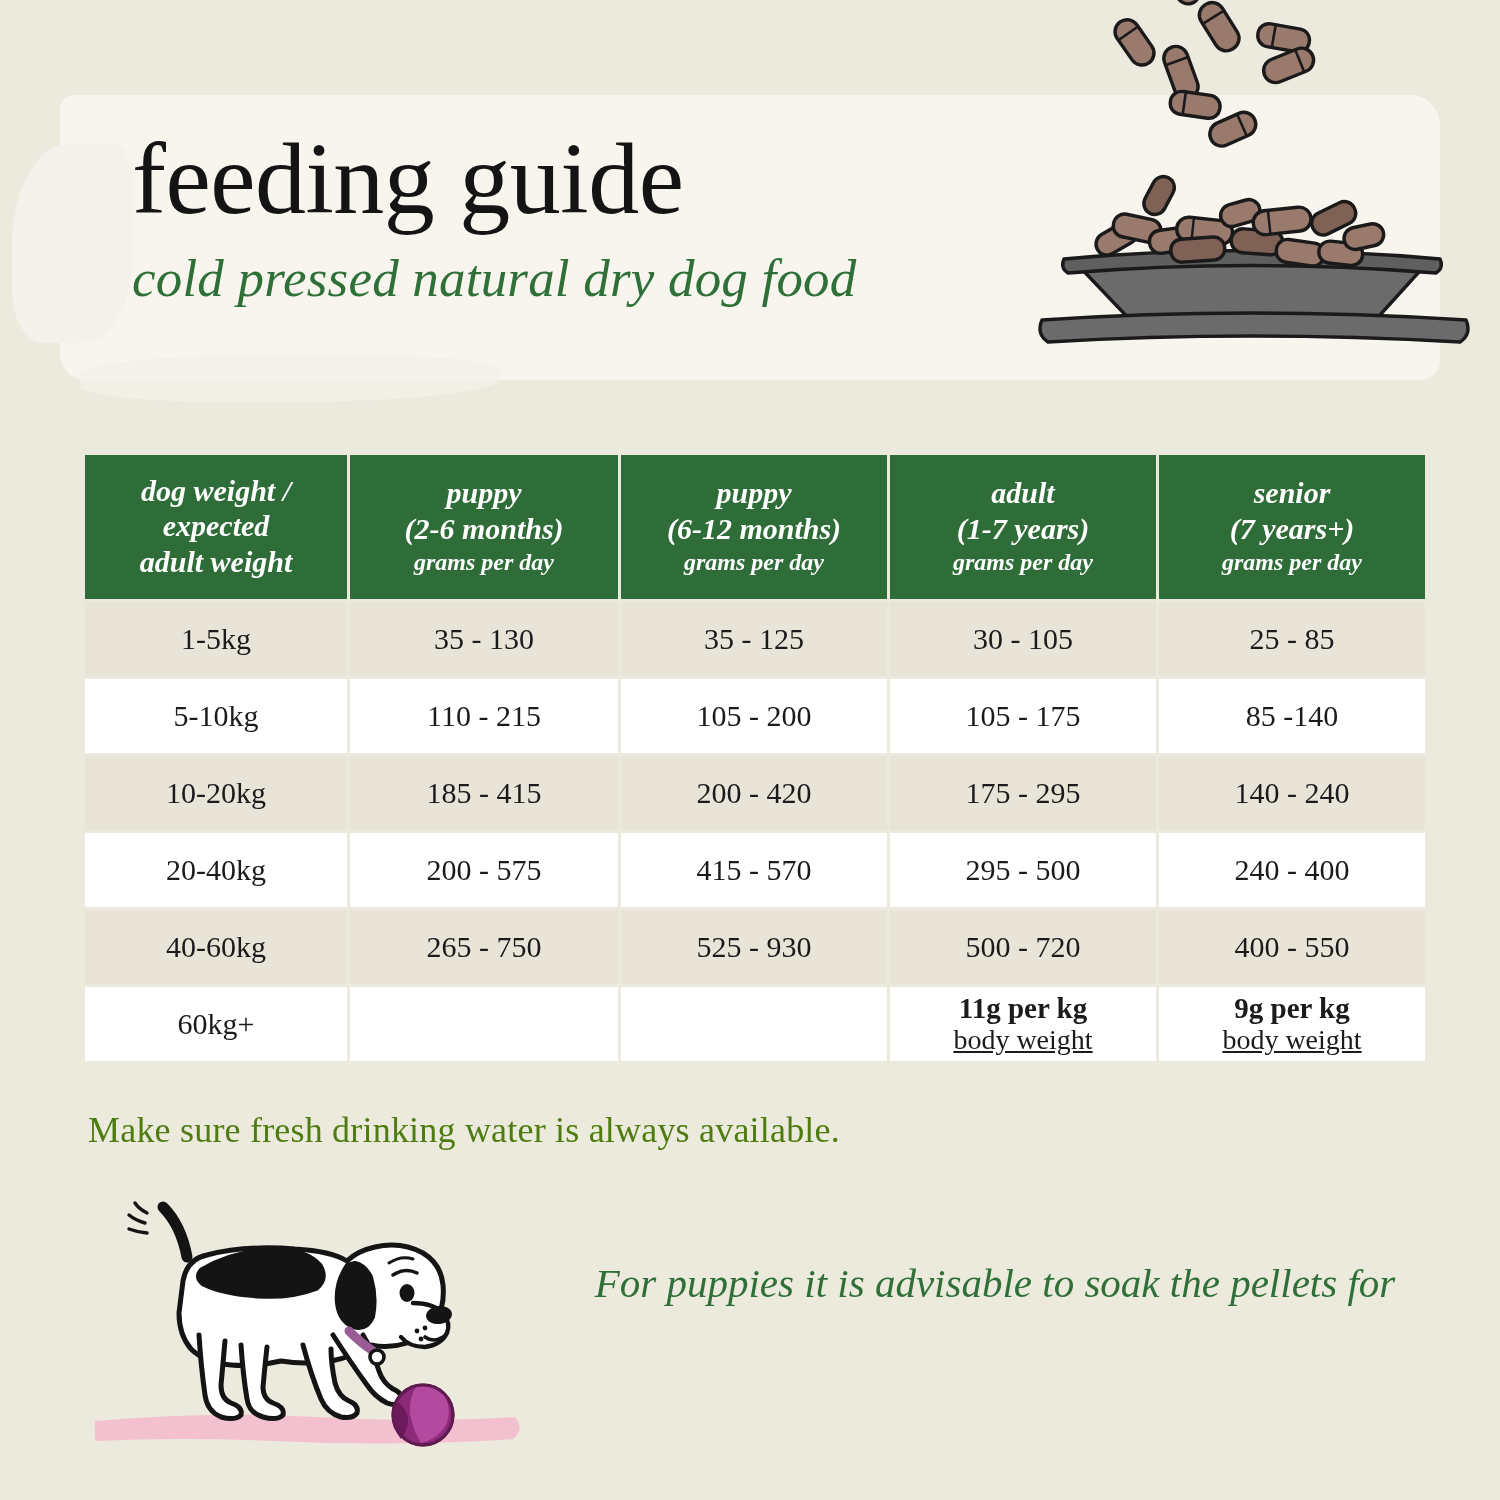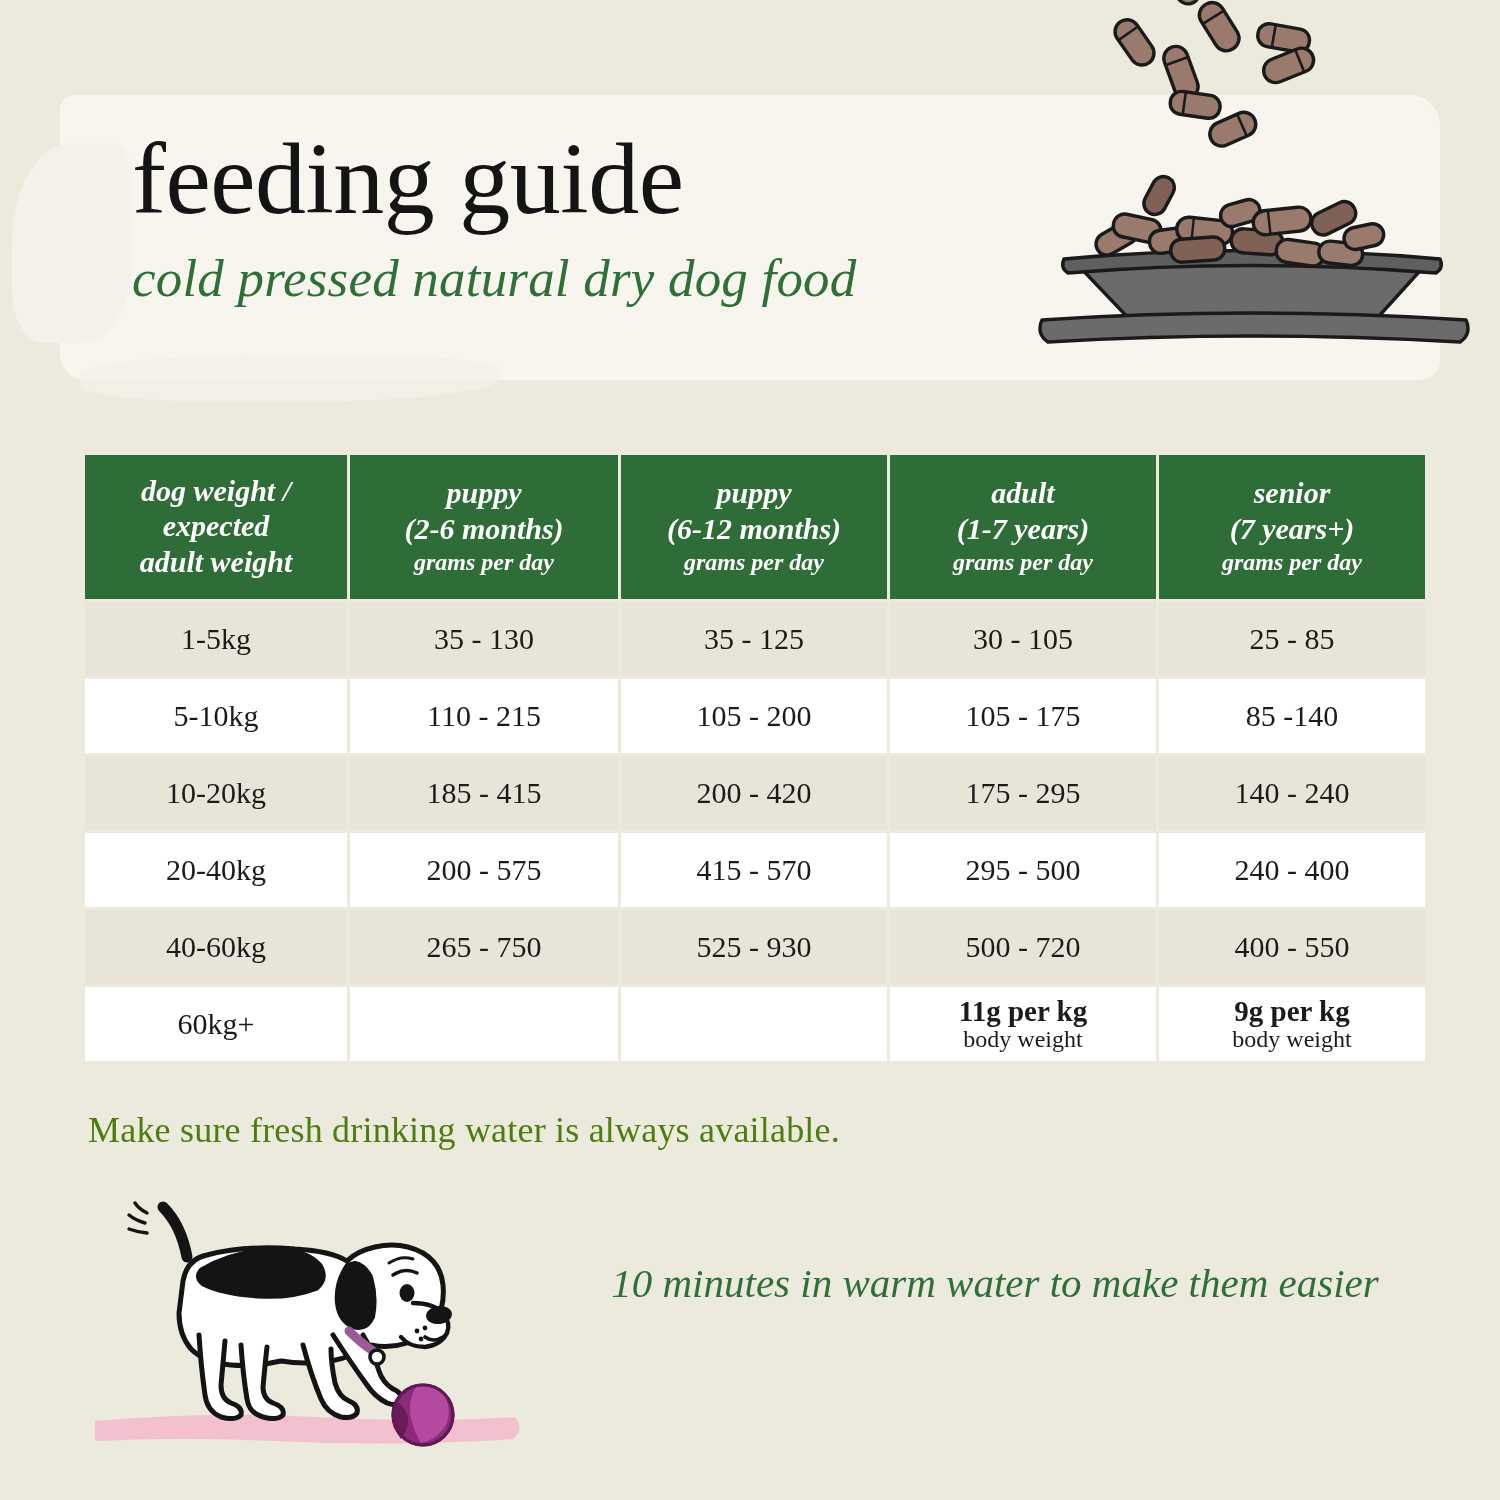--- a/index.html
+++ b/index.html
@@ -131,22 +131,23 @@
   tr.row-plain td { background: #ffffff; }
   td.cell-empty { }
   .cell-strong {
     display: block;
     font-weight: bold;
     font-size: 29px;
     line-height: 1.05;
   }
   .cell-small {
     display: block;
-    font-size: 24px;
+    font-size: 28px;
     line-height: 1.12;
+    text-decoration: underline;
   }
   tr.row-last td { height: 82px; }
 
   
   #water-note {
     position: absolute;
     left: 88px;
     top: 1109px;
     font-size: 36px;
     color: #4d7c0f;
@@ -421,14 +422,14 @@
 
   <g stroke="#5f1a52" stroke-width="3">
     <circle cx="328" cy="230" r="30" fill="#8e2a7a"></circle>
     <path d="M302,216 Q322,232 306,254 Q298,244 298,230 Q298,222 302,216 Z" fill="#6d1a5c" stroke="none"></path>
     <path d="M322,200 Q306,224 326,258 Q344,254 352,238 Q358,218 344,204 Q334,198 322,200 Z" fill="#b44aa0" stroke="none"></path>
     <circle cx="328" cy="230" r="30" fill="none"></circle>
   </g>
 </svg>
 
 <div id="soak-note">
-  <span>10 minutes in warm water to make them easier</span>
+  <span>For puppies it is advisable to soak the pellets for</span>
 </div>
 
 </body></html>

